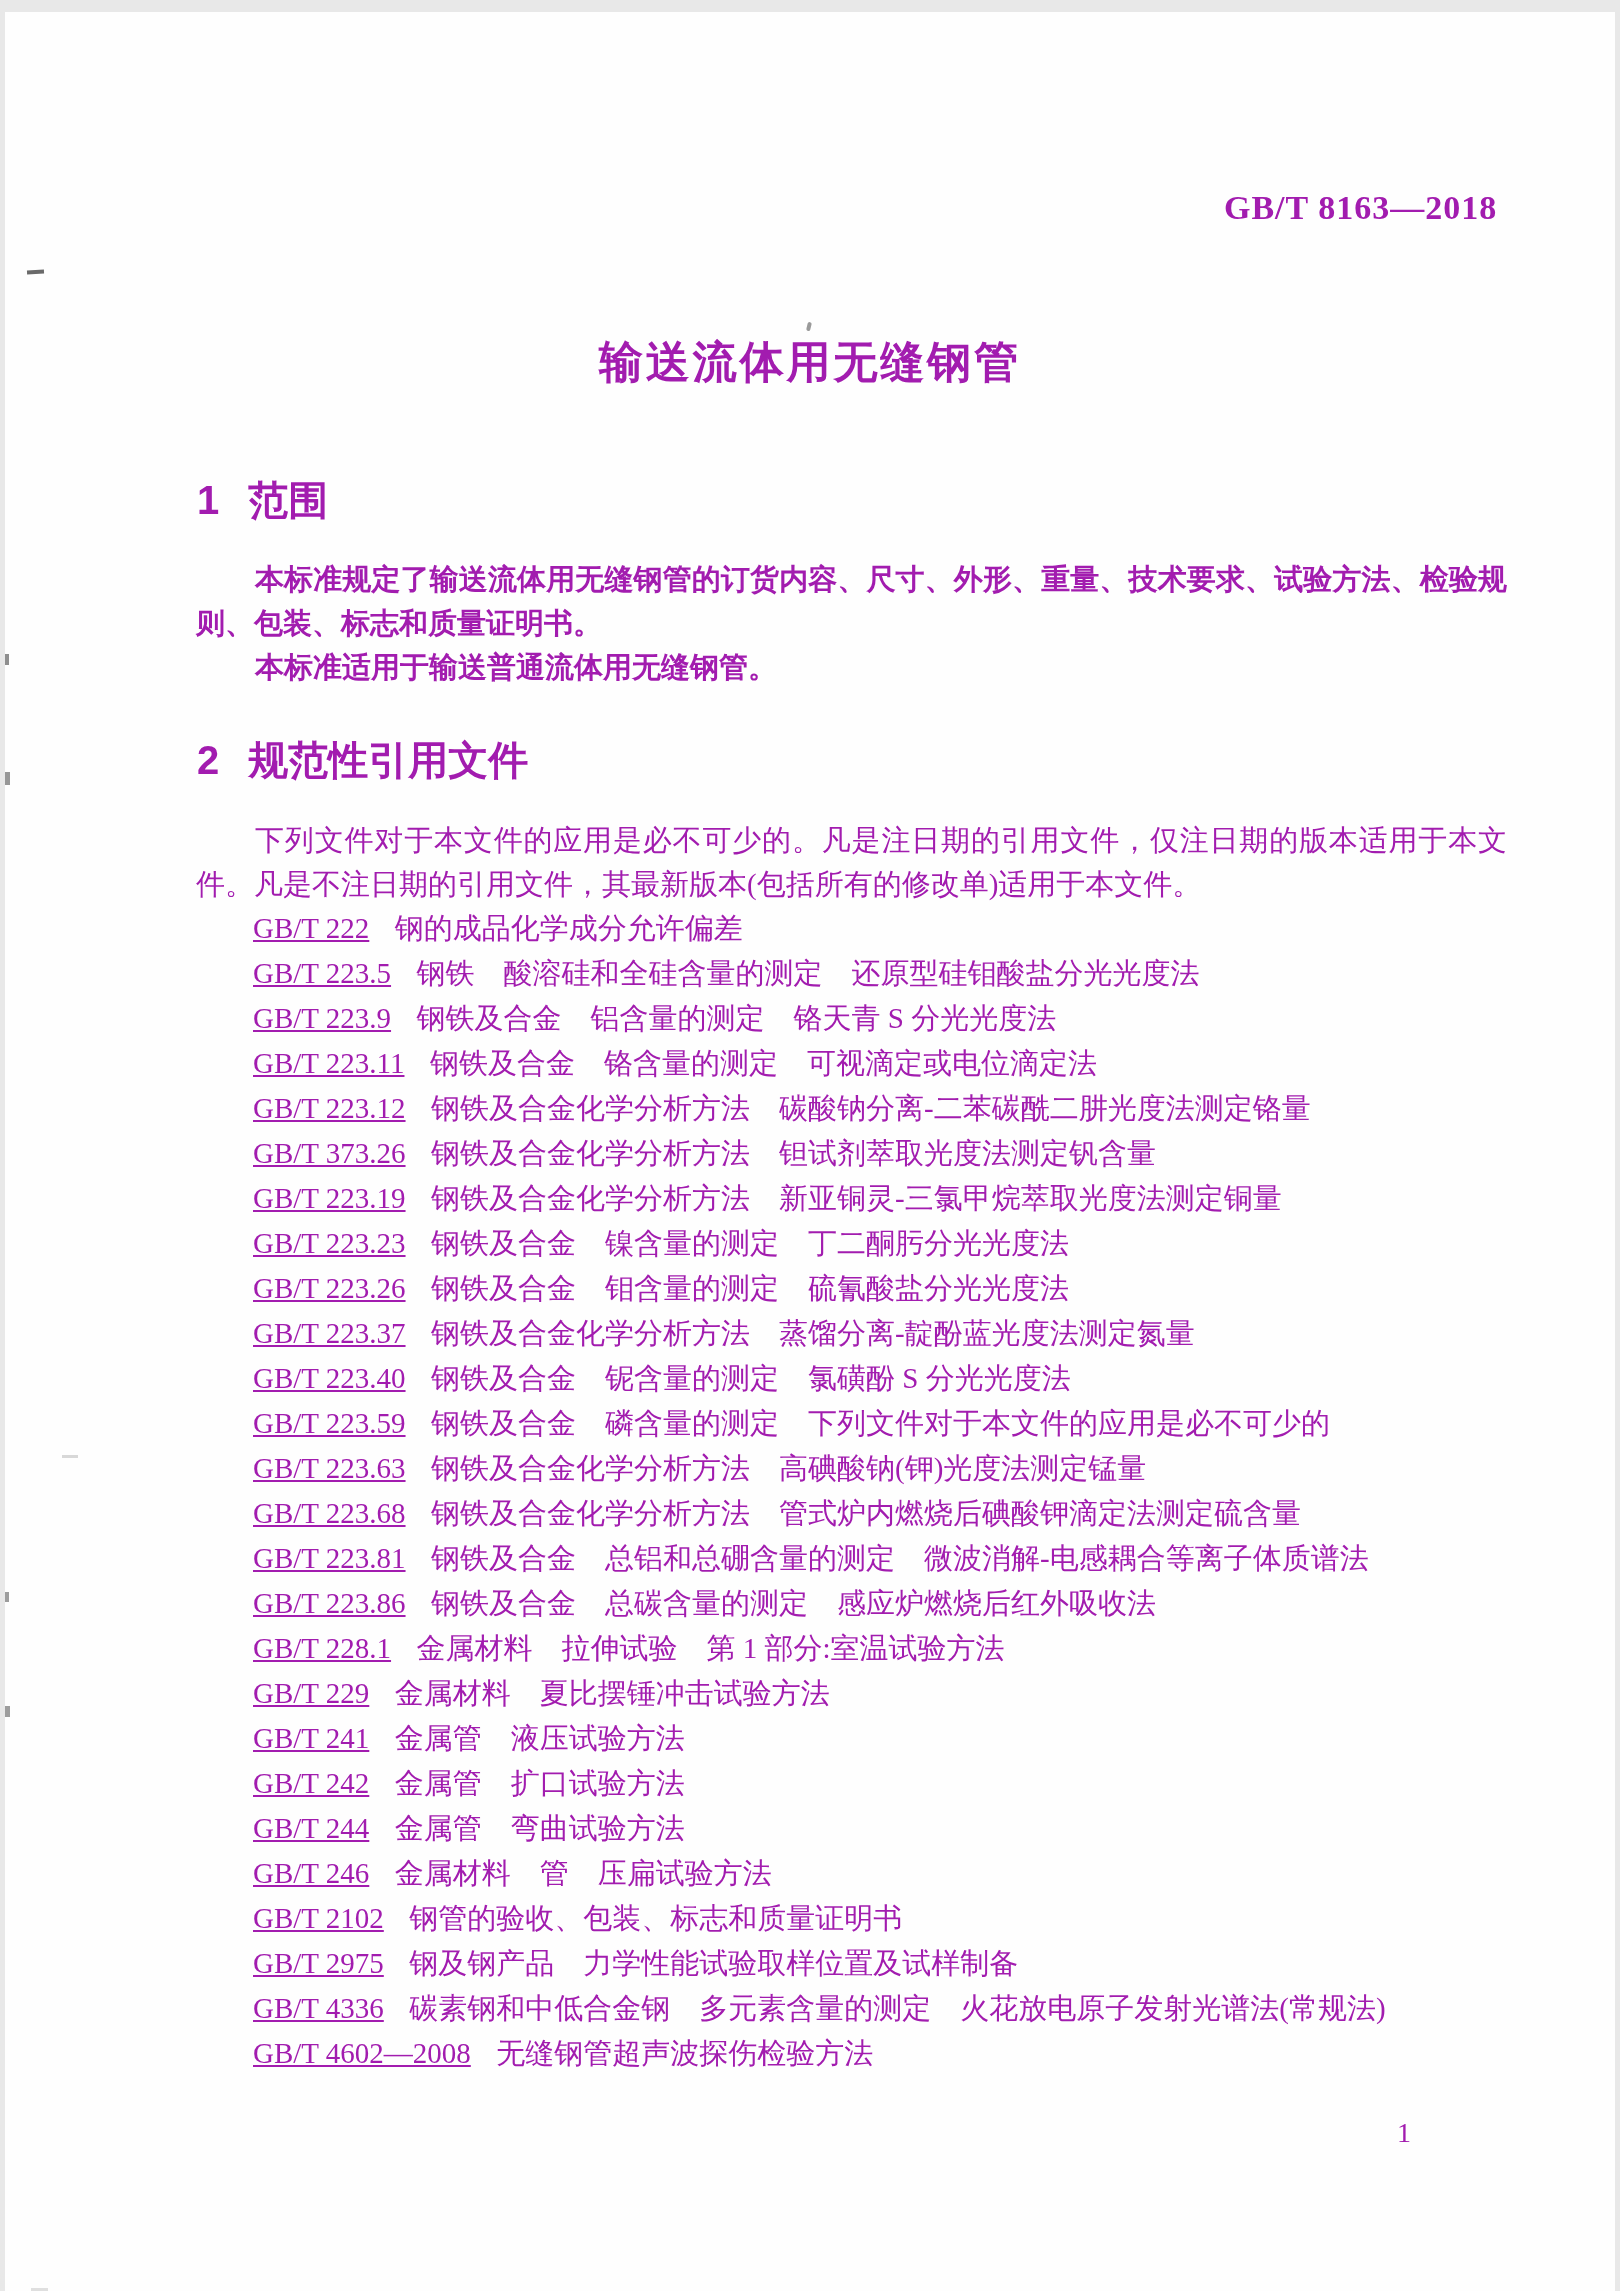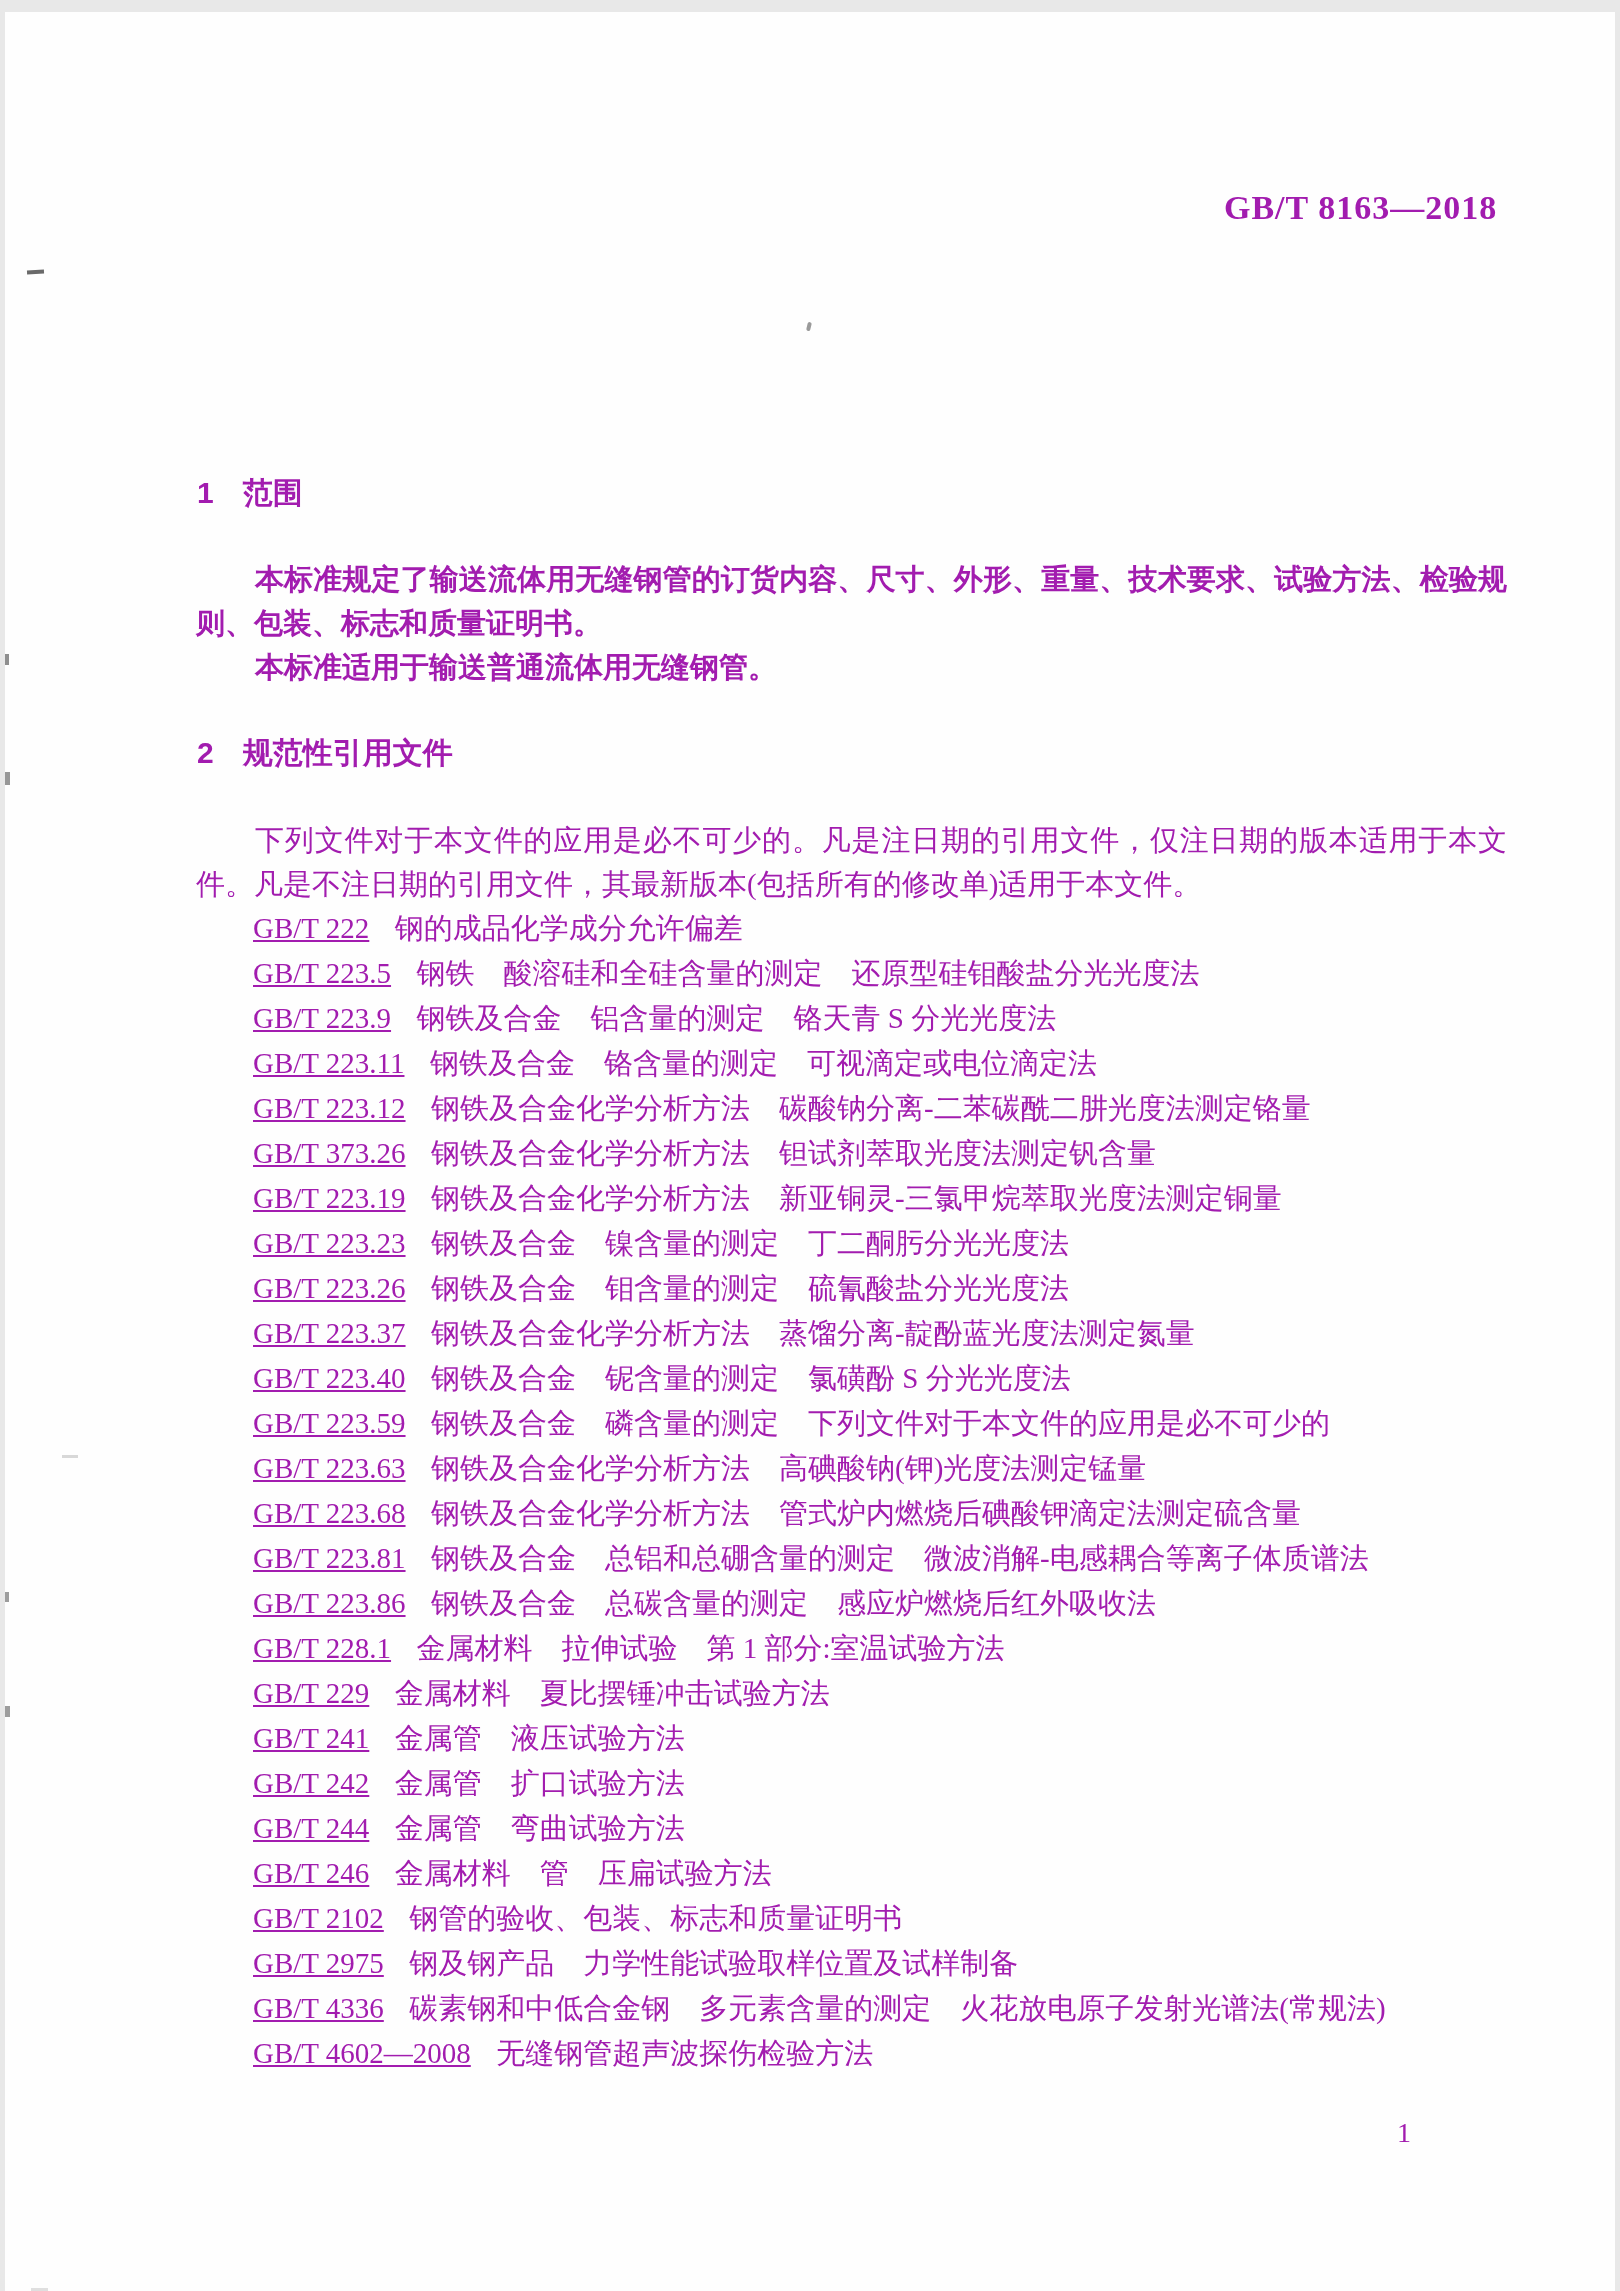--- a/index.html
+++ b/index.html
@@ -30,21 +30,21 @@
     width: 100%;
     text-align: center;
     font-size: 44px;
     font-weight: bold;
     letter-spacing: 2.9px;
     font-family: "Liberation Serif", serif;
   }
   .heading {
     position: absolute;
     left: 192px;
-    font-size: 30px;
+    font-size: 40px;
     font-weight: bold;
     font-family: "Liberation Sans", sans-serif;
     white-space: nowrap;
   }
   .sec1-heading { top: 461px; }
   .sec2-heading { top: 721px; }
   .sec-num { display: inline-block; margin-right: 29px; }
   .body-block {
     position: absolute;
     left: 191px;
@@ -86,20 +86,21 @@
   .a-smudge1{ left: 57px;  top: 1443px; width: 15.7px; height: 2.9px;  background: #d8d8d8; }
   .a-smudge2{ left: 25.5px;  top: 2276px; width: 17.6px; height: 3.9px;  background: #dfdfdf; }
 </style>
 </head>
 <body>
 
 <div class="page">
 
   <div class="header-code">GB/T 8163—2018</div>
 
+  <div class="doc-title">输送流体用无缝钢管</div>
 
   <div class="heading sec1-heading">
     <span class="sec-num">1</span><span class="sec-title">范围</span>
   </div>
 
   <div class="body-block sec1-body">
     <p class="para">本标准规定了输送流体用无缝钢管的订货内容、尺寸、外形、重量、技术要求、试验方法、检验规则、包装、标志和质量证明书。</p>
     <p class="para">本标准适用于输送普通流体用无缝钢管。</p>
   </div>
 

